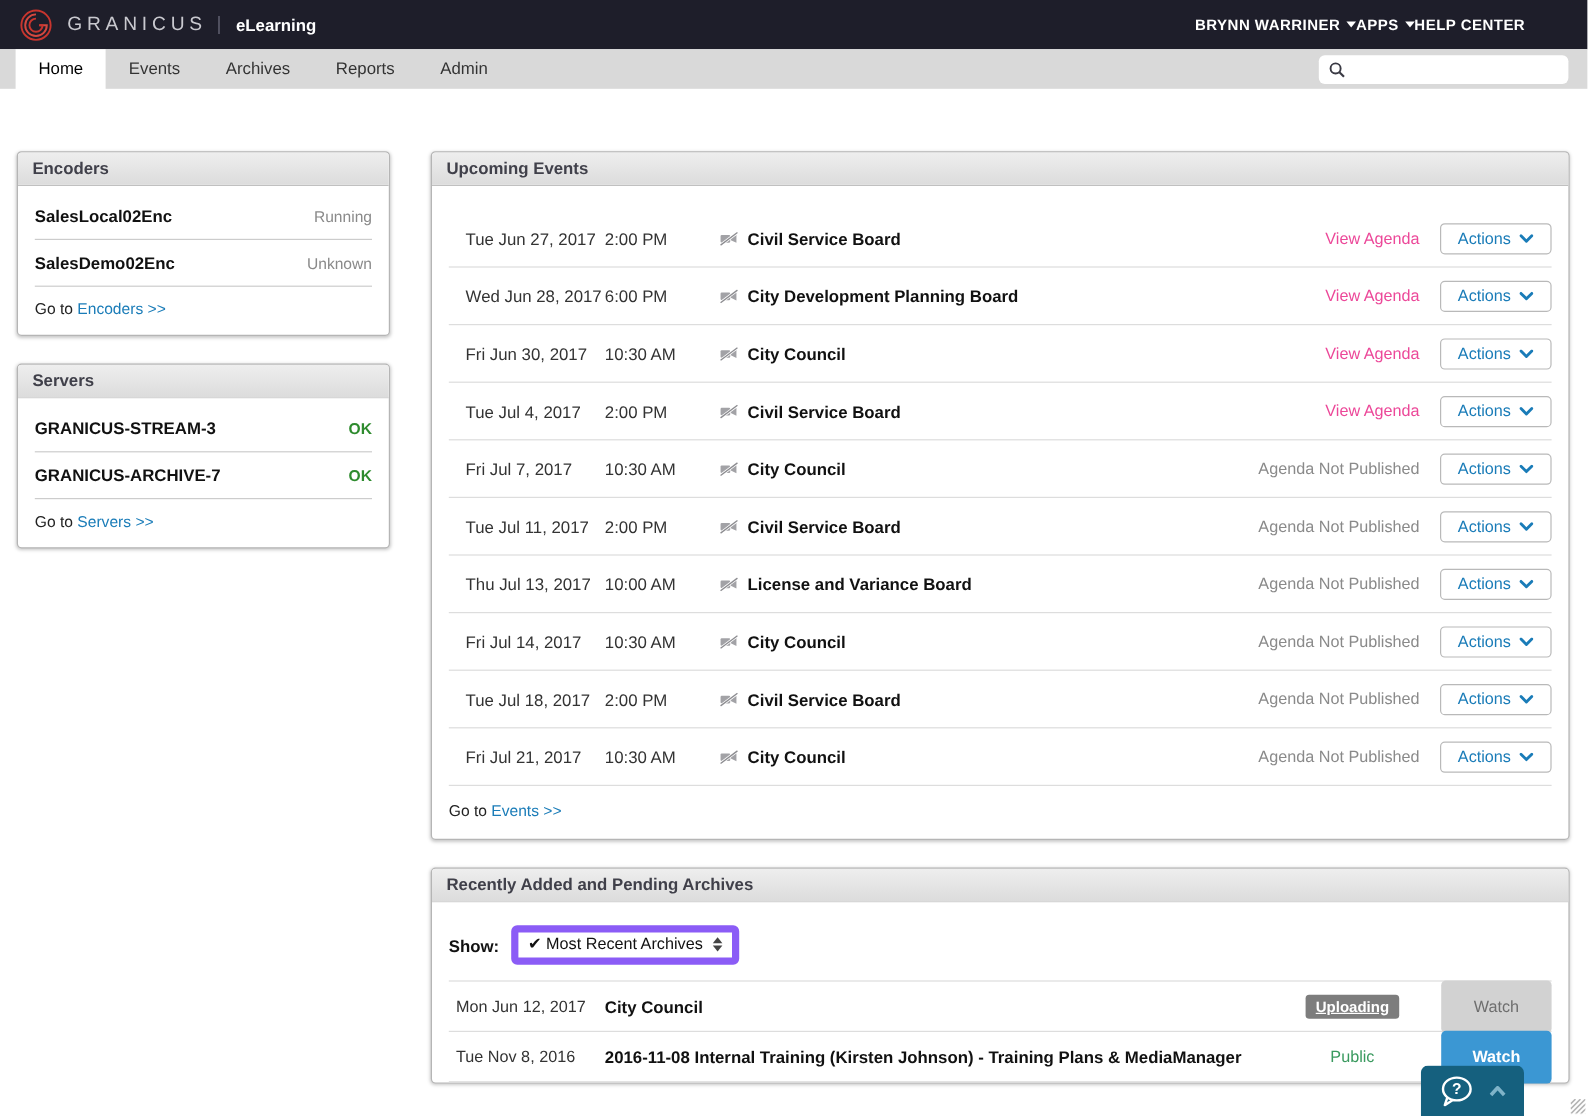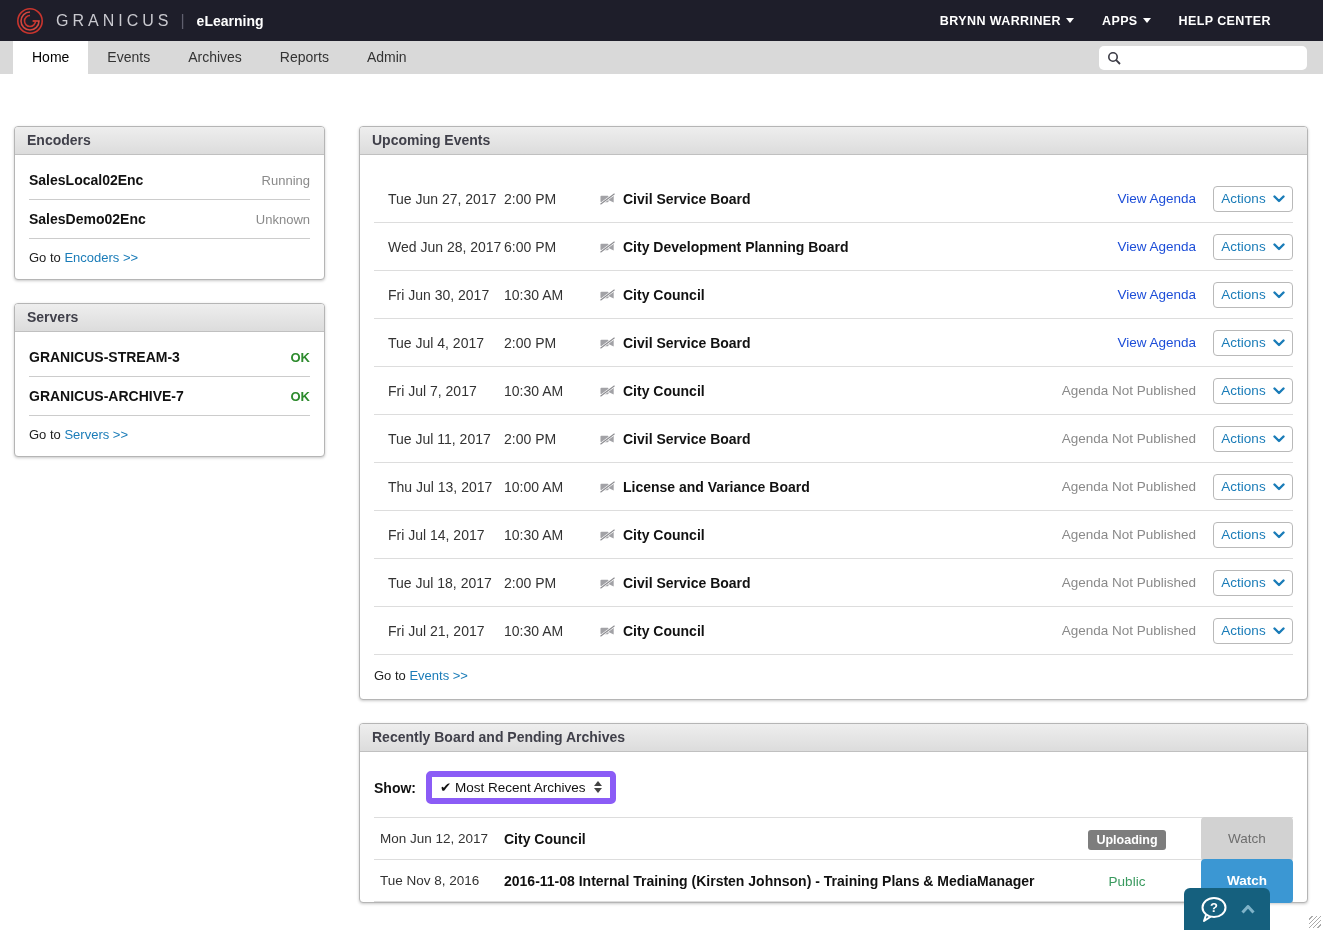--- a/index.html
+++ b/index.html
@@ -6,21 +6,21 @@
   html,body { width:1323px; height:930px; overflow:hidden; background:#fff;
     font-family:"Liberation Sans","DejaVu Sans",sans-serif; }
 
   
   .topbar { height:41px; background:#1e1e2a; display:flex; align-items:center;
     padding:0 52px 0 16px; color:#fff; }
   .logo-g { width:28px; height:28px; margin-right:12px; }
   .brand { color:#c9c9cf; font-size:16px; letter-spacing:4px; font-weight:400; }
   .brand-div { color:#5f5f6e; margin:0 12px 0 8px; font-size:16px; }
   .product { color:#fff; font-size:14px; font-weight:bold; }
-  .topbar-right { margin-left:auto; display:flex; align-items:flex-end; gap:28px; }
+  .topbar-right { margin-left:auto; display:flex; align-items:flex-end; }
   .topnav-item { color:#fff; font-size:12.5px; font-weight:bold; letter-spacing:.4px;
     cursor:pointer; display:flex; align-items:center; gap:5px; }
   .caret-down { width:0; height:0; border-left:4px solid transparent;
     border-right:4px solid transparent; border-top:5px solid #fff; display:inline-block; }
 
   
   .tabbar { height:33px; background:#d9d9d9; position:relative; padding-left:13px;
     display:flex; align-items:stretch; z-index:2; }
   .tab { font-size:14px; color:#333; padding:8px 19px 0 19px; cursor:pointer; height:33px; }
   .tab.active { background:#fff; color:#000; height:40px;
@@ -53,23 +53,23 @@
   a.link { color:#1a7cb8; text-decoration:none; cursor:pointer; }
 
   
   .events-body { padding:20px 14px 0; }
   .event-row { display:flex; align-items:center; height:48px; border-bottom:1px solid #ddd; }
   .ev-date { width:130px; font-size:14px; color:#333; padding-left:14px; }
   .ev-time { width:96px; font-size:14px; color:#333; }
   .ev-title { flex:1; font-size:14px; font-weight:bold; color:#111;
     display:flex; align-items:center; gap:8px; }
   .ev-agenda { font-size:13.5px; margin-right:17px; white-space:nowrap; }
-  .ev-agenda.view-agenda { color:#1d4ed8; cursor:pointer; }
+  .ev-agenda.view-agenda { color:#ec4899; cursor:pointer; }
   .ev-agenda.not-published { color:#8a8a8a; }
-  .btn-actions { width:80px; height:26px; background:#fff; border:1px solid #b9b9b9;
+  .btn-actions { width:93px; height:26px; background:#fff; border:1px solid #b9b9b9;
     border-radius:4px; color:#1a7cb8; font-size:13.5px; cursor:pointer;
     display:flex; align-items:center; justify-content:center; gap:7px; flex:0 0 auto; }
   .events-goto { padding:13px 0 16px; }
 
   
   .arch-body { padding:0 14px; }
   .show-row { display:flex; align-items:center; padding:19px 0 13px; gap:10px;
     border-bottom:1px solid #ddd; }
   .show-label { font-size:14px; font-weight:bold; color:#111; }
   .select { border:6px solid #8b5cf6; border-radius:5px; background:#fff;
@@ -78,21 +78,21 @@
   .updown { display:inline-flex; flex-direction:column; gap:2px; }
   .updown i { width:0; height:0; border-left:4px solid transparent;
     border-right:4px solid transparent; display:block; }
   .updown .up { border-bottom:5px solid #444; }
   .updown .dn { border-top:5px solid #444; }
   .arch-row { display:flex; align-items:center; height:42px; border-bottom:1px solid #ddd; }
   .ar-date { width:130px; font-size:13.5px; color:#333; padding-left:6px; }
   .ar-title { flex:1; font-size:14px; font-weight:bold; color:#111; }
   .ar-status { width:100px; text-align:center; margin-right:24px; flex:0 0 auto; }
   .ar-status .badge { background:#7d7d7d; color:#fff; font-size:12.5px; font-weight:bold;
-    padding:3px 8px; border-radius:3px; }
+    padding:3px 8px; border-radius:3px;text-decoration:underline; }
   .ar-status .public { color:#3a9a5f; font-size:13.5px; }
   .btn-watch { width:92px; height:44px; border:none; border-radius:4px; font-size:13.5px;
     flex:0 0 auto; }
   .btn-watch.watch-off { background:#d2d2d2; color:#6e6e6e; cursor:default; }
   .btn-watch.watch-on { background:#3b97d3; color:#fff; font-weight:bold; cursor:pointer; }
 
   
   .chat { position:fixed; right:53px; bottom:0; width:86px; height:42px;
     background:#15607e; border-radius:6px 6px 0 0; display:flex; align-items:center;
     justify-content:center; gap:12px; cursor:pointer; }
@@ -424,21 +424,21 @@
           </div>
 
         <div class="goto events-goto">
           <span>Go to</span>
           <a class="link">Events &gt;&gt;</a>
         </div>
       </div>
     </div>
 
     <div class="panel">
-      <div class="panel-header">Recently Board and Pending Archives</div>
+      <div class="panel-header">Recently Added and Pending Archives</div>
       <div class="arch-body">
         <div class="show-row">
           <span class="show-label">Show:</span>
           <span class="select">
             <span>✔ Most Recent Archives</span>
             <span class="updown">
                 <i class="up"></i>
                 <i class="dn"></i>
               </span>
           </span>

